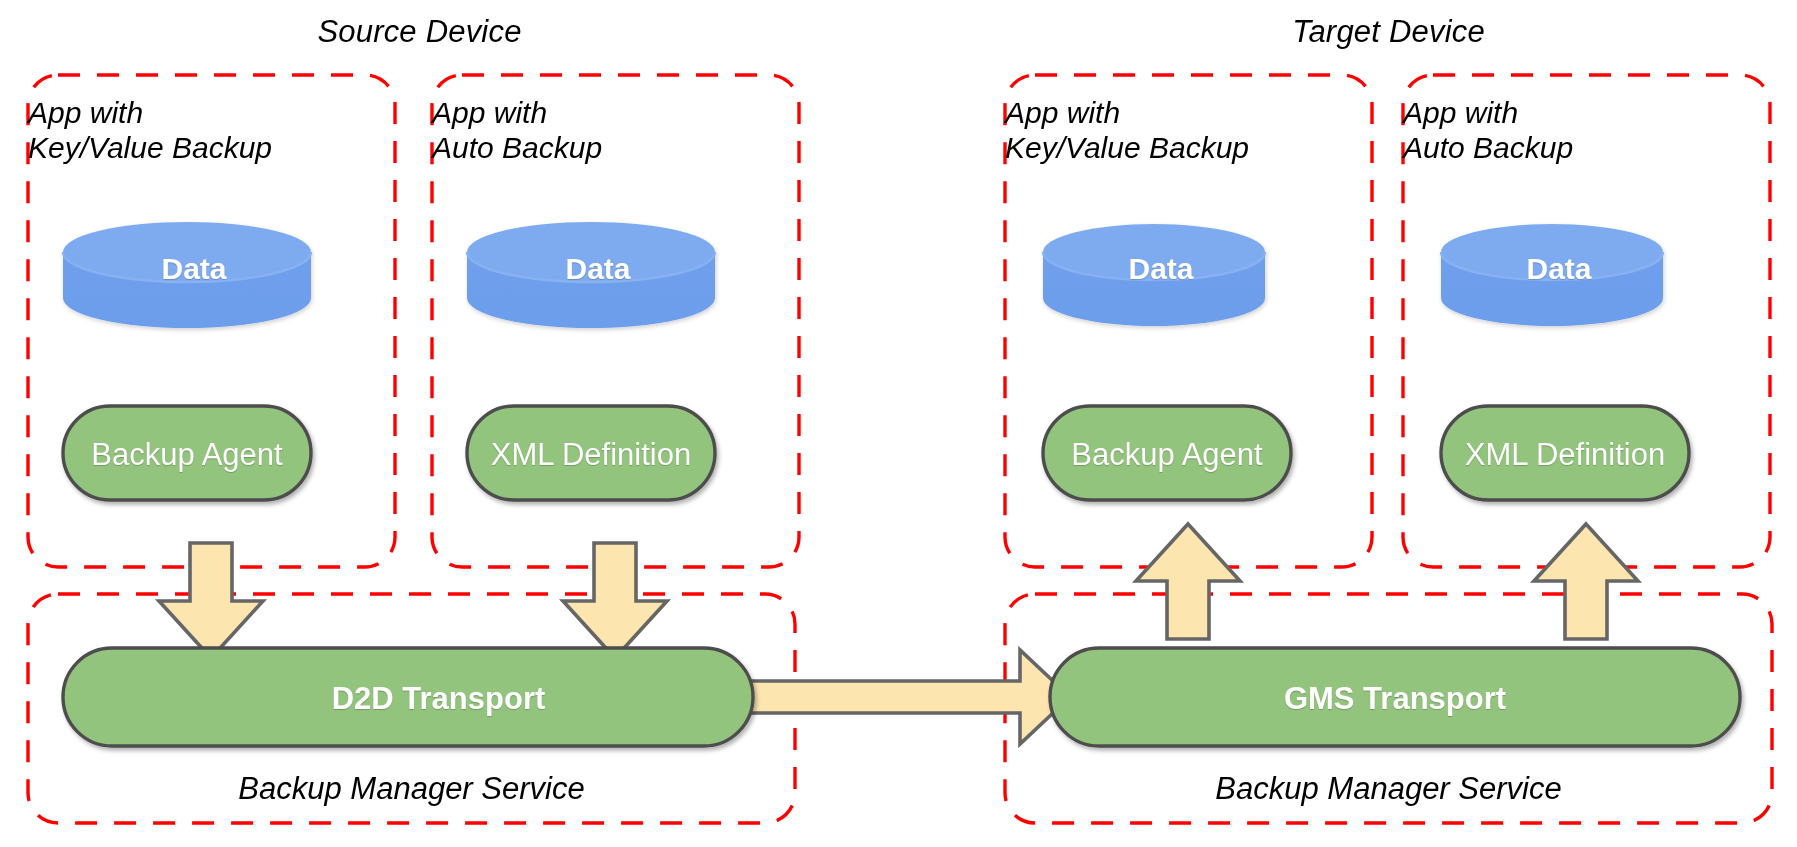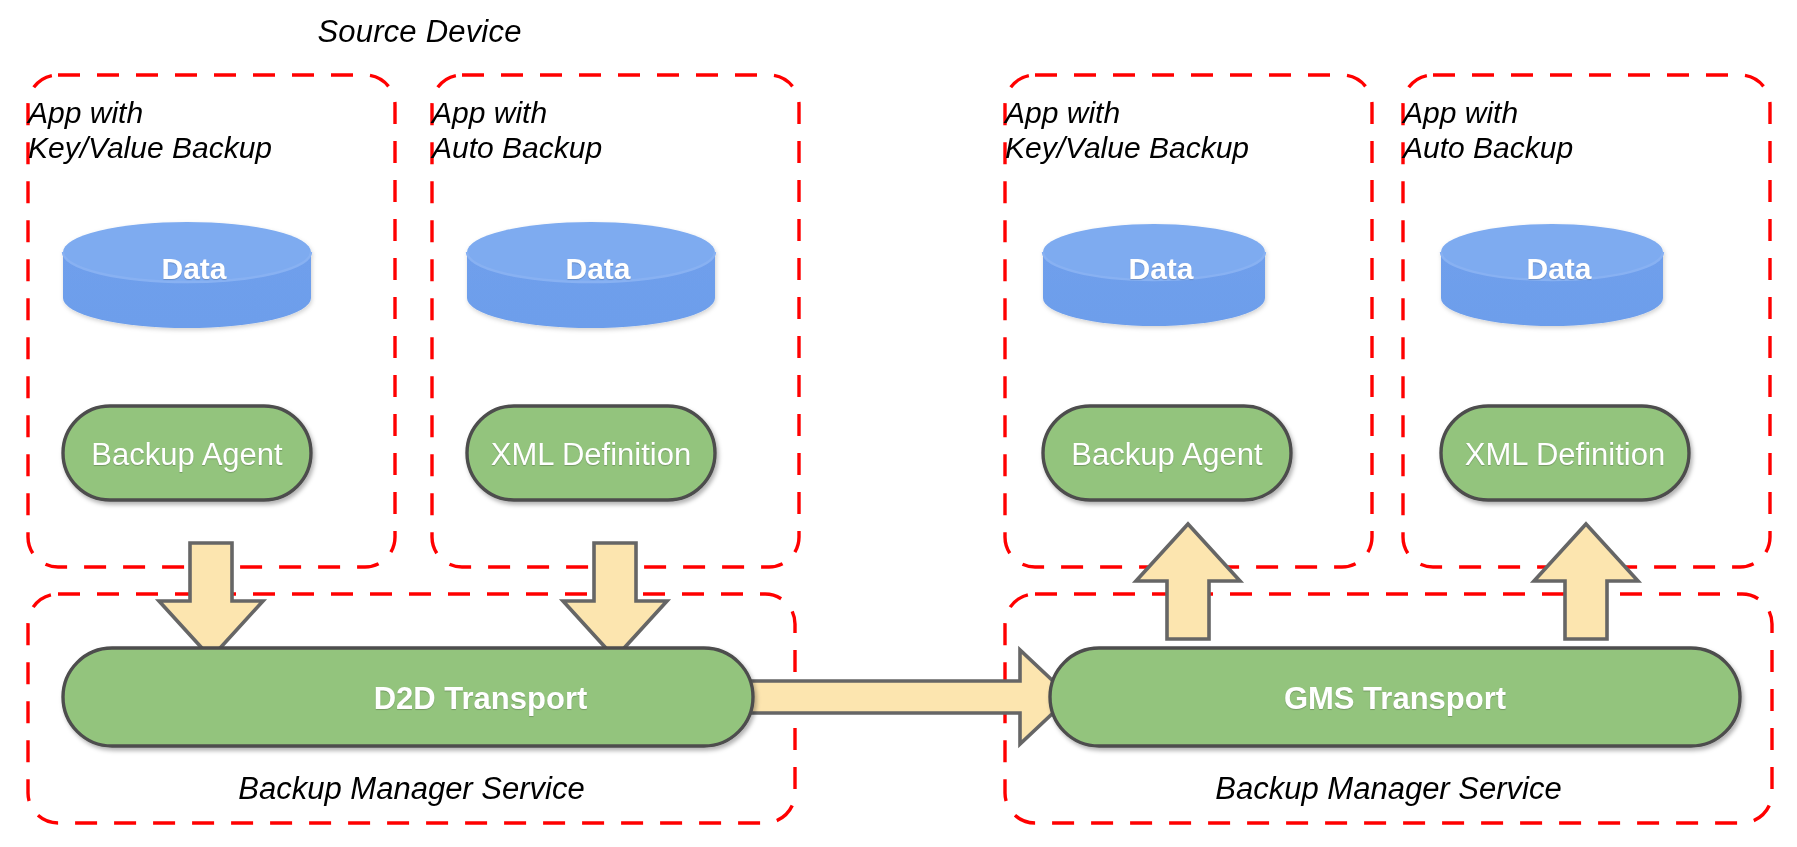--- a/index.html
+++ b/index.html
@@ -174,39 +174,40 @@
 
     <g filter="url(#softShadow)">
       <rect x="63" y="648" width="690" height="98" rx="49" ry="49" fill="#93c47d" stroke="#4d4d4d" stroke-width="3.4"></rect>
     </g>
     <g filter="url(#softShadow)">
       <rect x="1050" y="648" width="690" height="98" rx="49" ry="49" fill="#93c47d" stroke="#4d4d4d" stroke-width="3.4"></rect>
     </g>
   </svg>
 
   <div class="device-title" style="left:36px; top:14px; width:767px;">Source Device</div>
+  <div class="device-title" style="left:1005px; top:14px; width:767px;">Target Device</div>
 
   <div class="app-title" style="left:28px; top:95px; width:367px;">App with
 Key/Value Backup</div>
   <div class="app-title" style="left:432px; top:95px; width:367px;">App with
 Auto Backup</div>
   <div class="app-title" style="left:1005px; top:95px; width:367px;">App with
 Key/Value Backup</div>
   <div class="app-title" style="left:1403px; top:95px; width:367px;">App with
 Auto Backup</div>
 
   <div class="cyl-label" style="left:63px; top:252px; width:248px;">Data</div>
   <div class="cyl-label" style="left:467px; top:252px; width:248px;">Data</div>
   <div class="cyl-label" style="left:1043px; top:252px; width:222px;">Data</div>
   <div class="cyl-label" style="left:1441px; top:252px; width:222px;">Data</div>
 
   <div class="pill-label" style="left:63px; top:437px; width:248px;">Backup Agent</div>
   <div class="pill-label" style="left:467px; top:437px; width:248px;">XML Definition</div>
   <div class="pill-label" style="left:1043px; top:437px; width:248px;">Backup Agent</div>
   <div class="pill-label" style="left:1441px; top:437px; width:248px;">XML Definition</div>
 
-  <div class="transport-label" style="left:63px; top:681px; width:751px;margin-left:42px;">D2D Transport</div>
+  <div class="transport-label" style="left:63px; top:681px; width:751px;">D2D Transport</div>
   <div class="transport-label" style="left:1050px; top:681px; width:690px;">GMS Transport</div>
 
   <div class="svc-title" style="left:28px; top:668px; width:767px; top:771px;">Backup Manager Service</div>
   <div class="svc-title" style="left:1005px; top:771px; width:767px;">Backup Manager Service</div>
 
 </div>
 
 </body></html>

